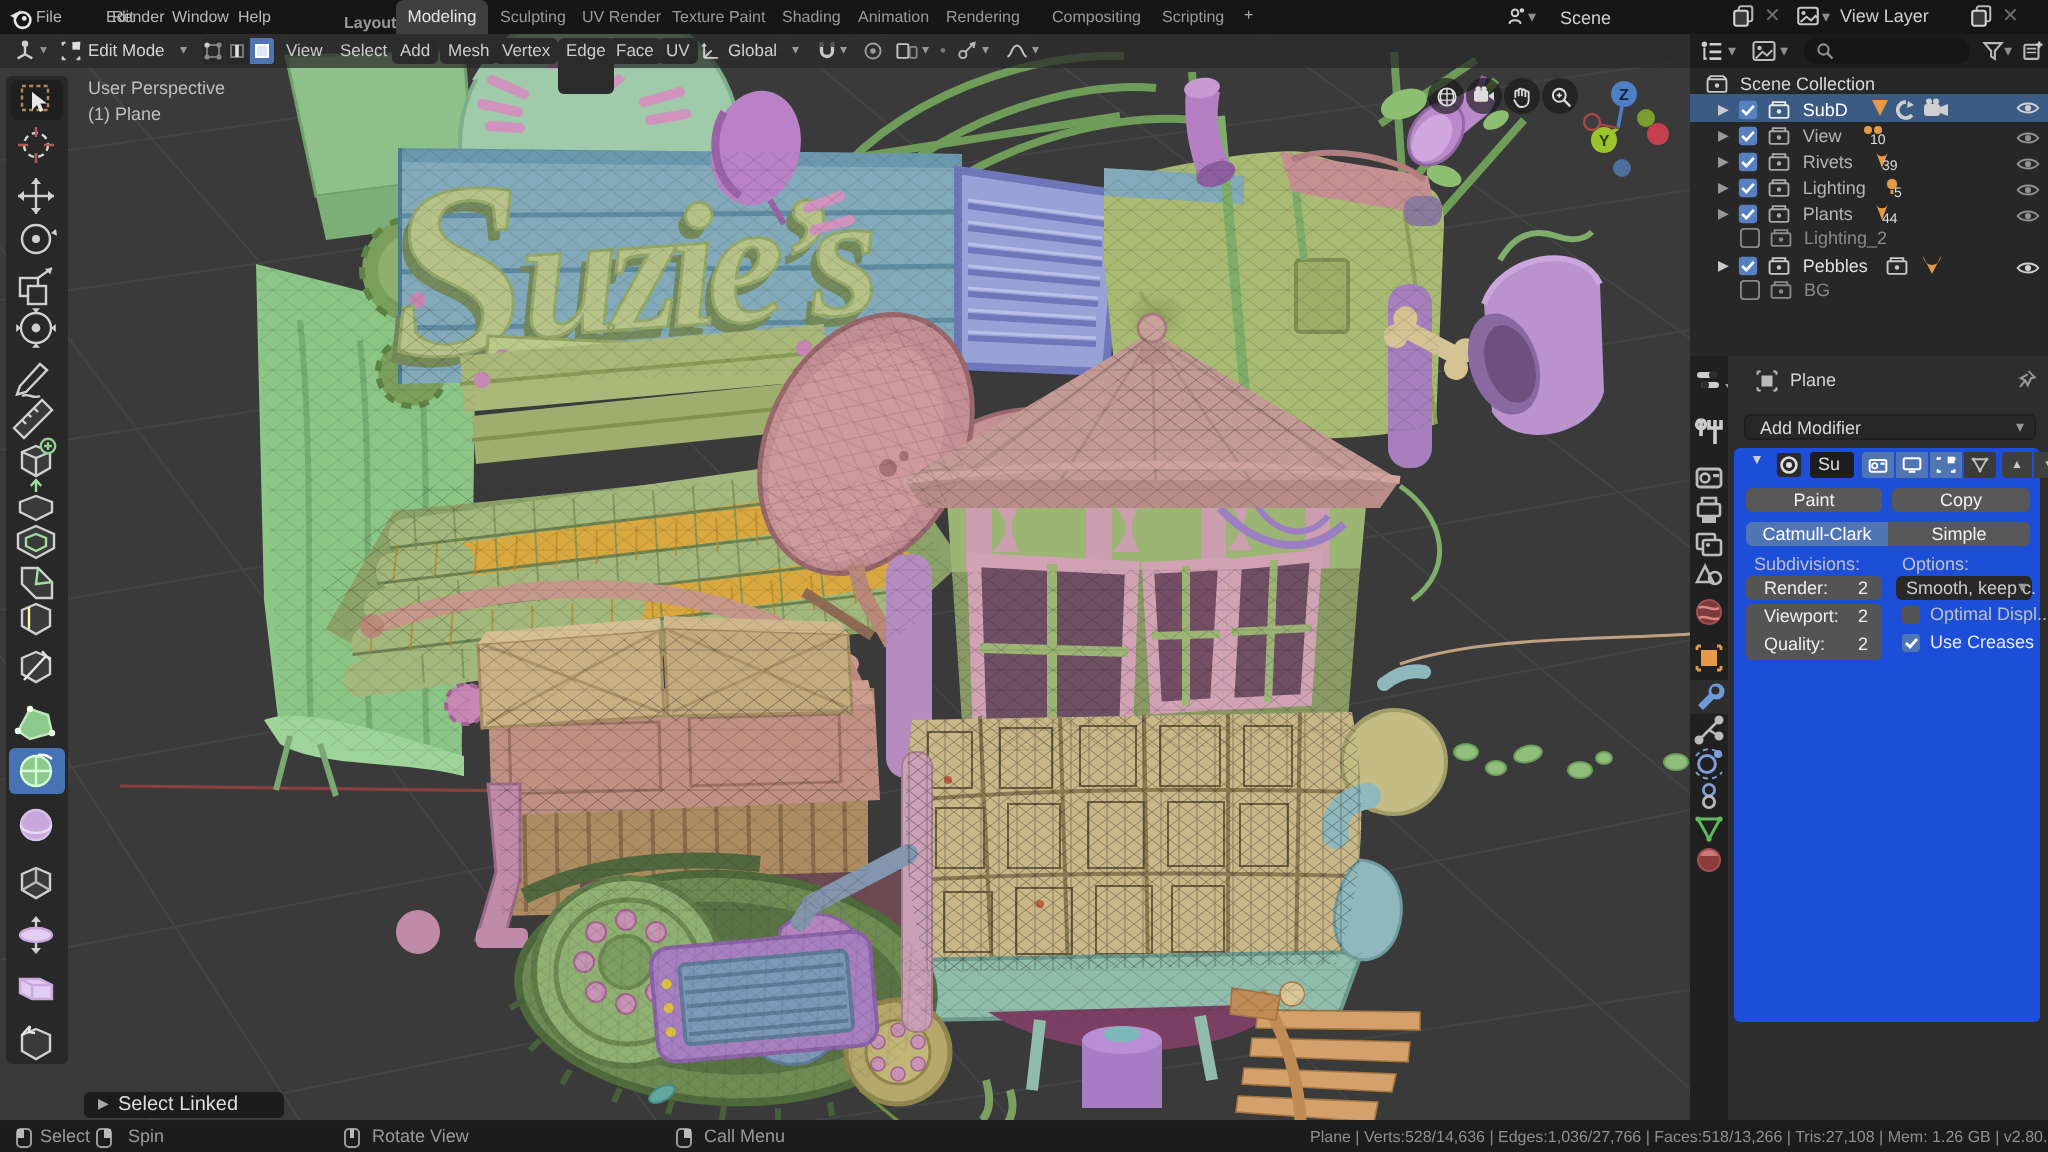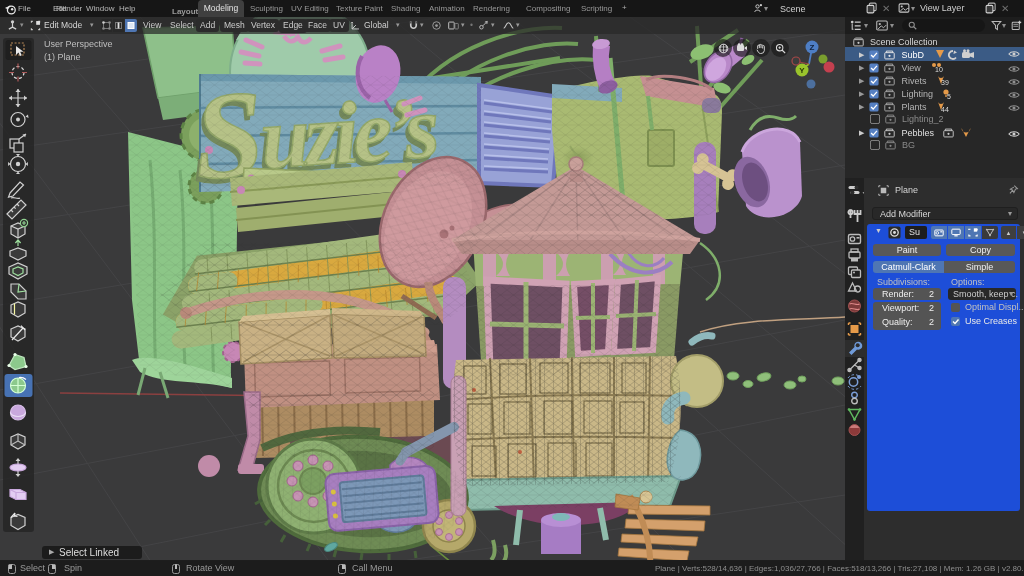--- a/index.html
+++ b/index.html
@@ -485,21 +485,21 @@
     <span class="abs" style="left:18px;top:4px;color:#b8b8b8;font-size:8px;">File</span>
     <span class="abs" style="left:37px;top:4px;color:#b8b8b8;font-size:8px;padding-left:16px;">Edit</span>
     <span class="abs" style="left:56px;top:4px;color:#b8b8b8;font-size:8px;">Render</span>
     <span class="abs" style="left:86px;top:4px;color:#b8b8b8;font-size:8px;">Window</span>
     <span class="abs" style="left:119px;top:4px;color:#b8b8b8;font-size:8px;">Help</span>
 
     <div class="abs" style="left:0;top:0;height:17px;font-size:8px;color:#9a9a9a;white-space:nowrap;">
       <span class="abs" style="left:172px;top:7px;font-weight:bold;">Layout</span>
       <div class="abs" style="left:198px;top:0px;width:46px;height:17px;background:#3f3f3f;border-radius:4px 4px 0 0;color:#e4e4e4;text-align:center;line-height:17px;font-size:8.5px;">Modeling</div>
       <span class="abs" style="left:250px;top:4px;">Sculpting</span>
-      <span class="abs" style="left:291px;top:4px;">UV Editing</span>
+      <span class="abs" style="left:291px;top:4px;">UV Render</span>
       <span class="abs" style="left:336px;top:4px;text-align:center;">Texture Paint</span>
       <span class="abs" style="left:391px;top:4px;">Shading</span>
       <span class="abs" style="left:429px;top:4px;">Animation</span>
       <span class="abs" style="left:473px;top:4px;">Rendering</span>
       <span class="abs" style="left:526px;top:4px;">Compositing</span>
       <span class="abs" style="left:581px;top:4px;">Scripting</span>
       <span class="abs" style="left:622px;top:3px;color:#b0b0b0;">+</span>
     </div>
 
     <div class="abs" style="left:752px;top:2px;width:130px;height:13px;display:flex;align-items:center;">
@@ -560,21 +560,21 @@
           <path d="M5.5 3.5 L5.5 9.5" stroke="#ddd" stroke-width="1.8"></path>
         </svg></div>
     <div class="abs" style="left:125px;top:2px;width:12px;height:13px;background:#4f76b3;border-radius:0 2px 2px 0;"><svg width="12" height="13" viewBox="0 0 12 13">
           <rect x="3" y="3.5" width="6" height="6" fill="#dde7f5" stroke="#fff" stroke-width="1"></rect>
         </svg></div>
     <span class="abs" style="left:143px;top:3px;">View</span>
     <span class="abs" style="left:170px;top:3px;">Select</span>
     <div class="abs" style="left:196px;top:2px;height:13px;background:#2b2b2b;border-radius:3px;padding:0 4px;line-height:13px;">Add</div>
     <div class="abs" style="left:220px;top:2px;height:13px;background:#2b2b2b;border-radius:3px;padding:0 4px;line-height:13px;">Mesh</div>
     <div class="abs" style="left:247px;top:2px;height:13px;background:#2b2b2b;border-radius:3px;padding:0 4px;line-height:13px;">Vertex</div>
-    <div class="abs" style="left:279px;top:2px;height:14px;background:#2b2b2b;border-radius:3px;padding:0 4px;line-height:13px;">Edge</div>
+    <div class="abs" style="left:279px;top:2px;height:28px;background:#2b2b2b;border-radius:3px;padding:0 4px;line-height:13px;">Edge</div>
     <div class="abs" style="left:304px;top:2px;height:13px;background:#2b2b2b;border-radius:3px;padding:0 4px;line-height:13px;">Face</div>
     <div class="abs" style="left:329px;top:2px;height:13px;background:#2b2b2b;border-radius:3px;padding:0 4px;line-height:13px;">UV</div>
     <svg class="abs" style="left:350px;top:3px;" width="11" height="11" viewBox="0 0 16 16">
         <path d="M3 13 L13 13 M3 13 L3 6 M3 13 L8.5 7.5" stroke="#ccc" stroke-width="1.4" fill="none"></path>
         <path d="M3 3 L3 6 M1.6 4.6 L3 3 L4.4 4.6" stroke="#ccc" stroke-width="1.2" fill="none"></path>
       </svg>
     <span class="abs" style="left:364px;top:3px;color:#d0d0d0;">Global</span>
     <span class="abs" style="left:396px;top:4px;color:#999;font-size:7px;">▾</span>
     <svg class="abs" style="left:408px;top:3px;" width="11" height="11" viewBox="0 0 16 16">
         <path d="M4 2 L4 8 a4 4 0 0 0 8 0 L12 2" fill="none" stroke="#c9c9c9" stroke-width="2.4"></path>

